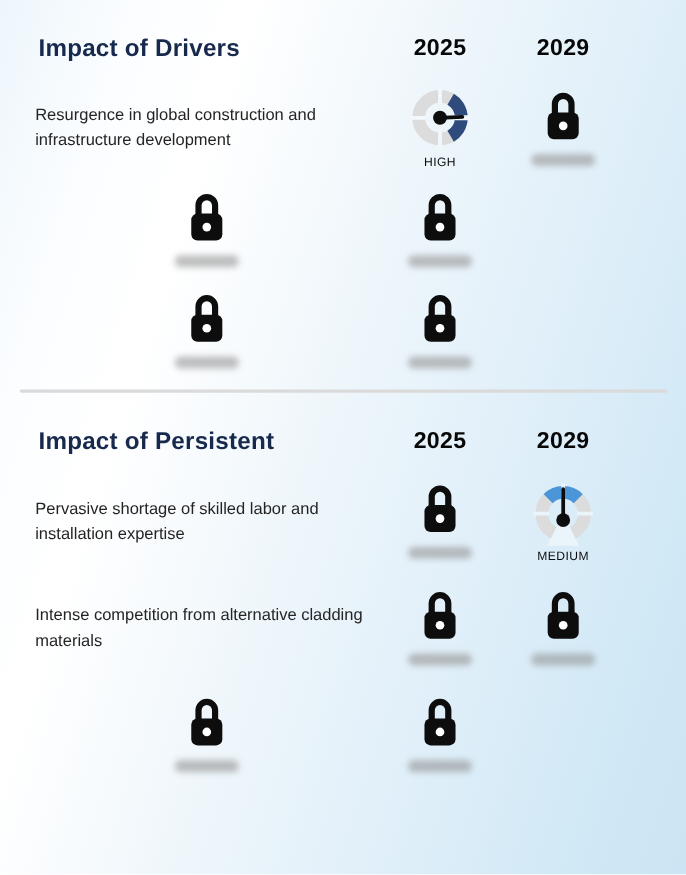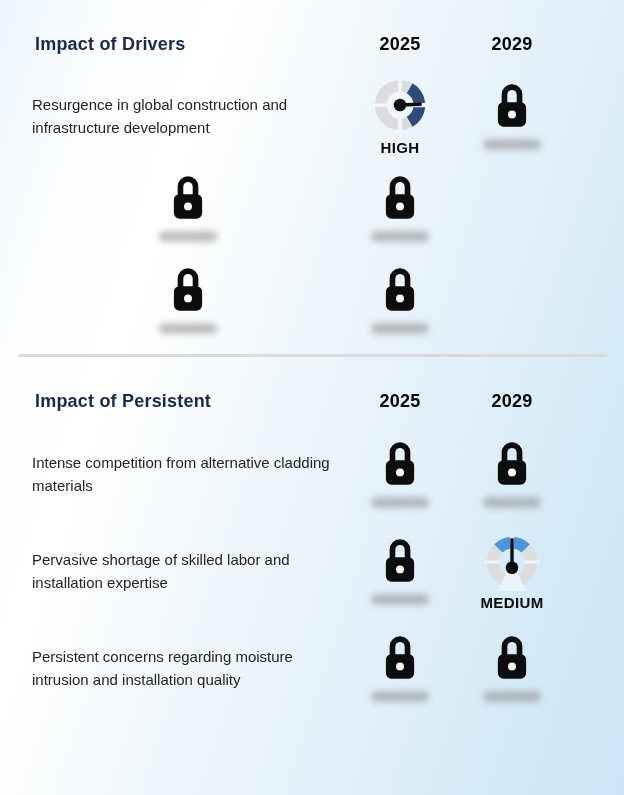--- a/index.html
+++ b/index.html
@@ -19,46 +19,46 @@
 
   .grid-row {
     display:grid;
     grid-template-columns:1fr 112px 112px;
     padding:0 56px 0 32px;
     align-items:center;
   }
 
   .section-head { height:40px; }
   .section-title {
-    font-size:18px; font-weight:700; color:#17294d;
+    font-size:22px; font-weight:700; color:#17294d;
     padding-left:3px; letter-spacing:0.2px;
   }
   .year-head {
-    font-size:18px; font-weight:700; color:#070707;
+    font-size:21px; font-weight:700; color:#070707;
     text-align:center; letter-spacing:0.3px;
   }
 
   .drivers-head { margin-bottom:6px; }
   .challenges-head { margin-top:24px; margin-bottom:4px; }
 
   .impact-row { min-height:92px; }
   .challenges .impact-row { min-height:97px; }
 
   .row-label {
     font-size:15px; line-height:23px; color:#242424;
     max-width:312px;
   }
 
   .cell {
     display:flex; flex-direction:column; align-items:center;
     justify-content:center;
   }
 
   .gauge-label {
-    font-size:15px; font-weight:700; color:#0c0c0c;
+    font-size:11px; font-weight:400; color:#0c0c0c;
     letter-spacing:0.4px; margin-top:-3px;
   }
 
   .redacted {
     width:58px; height:11px; border-radius:5px;
     background:#949494; opacity:0.6;
     filter:blur(3px);
     margin-top:7px;
   }
 
@@ -158,44 +158,20 @@
   <div class="divider"></div>
 
   <div class="section challenges">
     <div class="grid-row section-head challenges-head">
       <div class="section-title">Impact of Persistent</div>
       <div class="year-head">2025</div>
       <div class="year-head">2029</div>
     </div>
 
     <div class="grid-row impact-row">
-      <div class="row-label">Intense competition from alternative cladding materials</div>
-      <div class="cell">
-        <span>
-          <svg width="32" height="46" viewBox="0 0 34 48">
-            <path d="M9 23 V13 a8 8 0 0 1 16 0 V23" fill="none" stroke="#0d0d0d" stroke-width="6"></path>
-            <rect x="2" y="21" width="30" height="26" rx="6" fill="#0d0d0d"></rect>
-            <circle cx="17" cy="34" r="4.2" fill="#ffffff"></circle>
-          </svg>
-        </span>
-        <div class="redacted"></div>
-      </div>
-      <div class="cell">
-        <span>
-          <svg width="32" height="46" viewBox="0 0 34 48">
-            <path d="M9 23 V13 a8 8 0 0 1 16 0 V23" fill="none" stroke="#0d0d0d" stroke-width="6"></path>
-            <rect x="2" y="21" width="30" height="26" rx="6" fill="#0d0d0d"></rect>
-            <circle cx="17" cy="34" r="4.2" fill="#ffffff"></circle>
-          </svg>
-        </span>
-        <div class="redacted"></div>
-      </div>
-    </div>
-
-    <div class="grid-row impact-row">
       <div class="row-label">Pervasive shortage of skilled labor and installation expertise</div>
       <div class="cell">
         <span>
           <svg width="32" height="46" viewBox="0 0 34 48">
             <path d="M9 23 V13 a8 8 0 0 1 16 0 V23" fill="none" stroke="#0d0d0d" stroke-width="6"></path>
             <rect x="2" y="21" width="30" height="26" rx="6" fill="#0d0d0d"></rect>
             <circle cx="17" cy="34" r="4.2" fill="#ffffff"></circle>
           </svg>
         </span>
         <div class="redacted"></div>
@@ -211,21 +187,44 @@
             <line x1="45" y1="32" x2="60" y2="32" stroke="#eaf4fb" stroke-width="3.5"></line>
             <line x1="32" y1="38" x2="32" y2="9" stroke="#0d0d0d" stroke-width="3.5" stroke-linecap="round"></line>
             <circle cx="32" cy="38" r="6.5" fill="#0d0d0d"></circle>
           </svg>
         </span>
         <div class="gauge-label">MEDIUM</div>
       </div>
     </div>
 
     <div class="grid-row impact-row">
-      <div class="row-label">Persistent concerns regarding moisture intrusion and installation quality</div>
+      <div class="row-label">Intense competition from alternative cladding materials</div>
+      <div class="cell">
+        <span>
+          <svg width="32" height="46" viewBox="0 0 34 48">
+            <path d="M9 23 V13 a8 8 0 0 1 16 0 V23" fill="none" stroke="#0d0d0d" stroke-width="6"></path>
+            <rect x="2" y="21" width="30" height="26" rx="6" fill="#0d0d0d"></rect>
+            <circle cx="17" cy="34" r="4.2" fill="#ffffff"></circle>
+          </svg>
+        </span>
+        <div class="redacted"></div>
+      </div>
+      <div class="cell">
+        <span>
+          <svg width="32" height="46" viewBox="0 0 34 48">
+            <path d="M9 23 V13 a8 8 0 0 1 16 0 V23" fill="none" stroke="#0d0d0d" stroke-width="6"></path>
+            <rect x="2" y="21" width="30" height="26" rx="6" fill="#0d0d0d"></rect>
+            <circle cx="17" cy="34" r="4.2" fill="#ffffff"></circle>
+          </svg>
+        </span>
+        <div class="redacted"></div>
+      </div>
+    </div>
+
+    <div class="grid-row impact-row">
       <div class="cell">
         <span>
           <svg width="32" height="46" viewBox="0 0 34 48">
             <path d="M9 23 V13 a8 8 0 0 1 16 0 V23" fill="none" stroke="#0d0d0d" stroke-width="6"></path>
             <rect x="2" y="21" width="30" height="26" rx="6" fill="#0d0d0d"></rect>
             <circle cx="17" cy="34" r="4.2" fill="#ffffff"></circle>
           </svg>
         </span>
         <div class="redacted"></div>
       </div>

